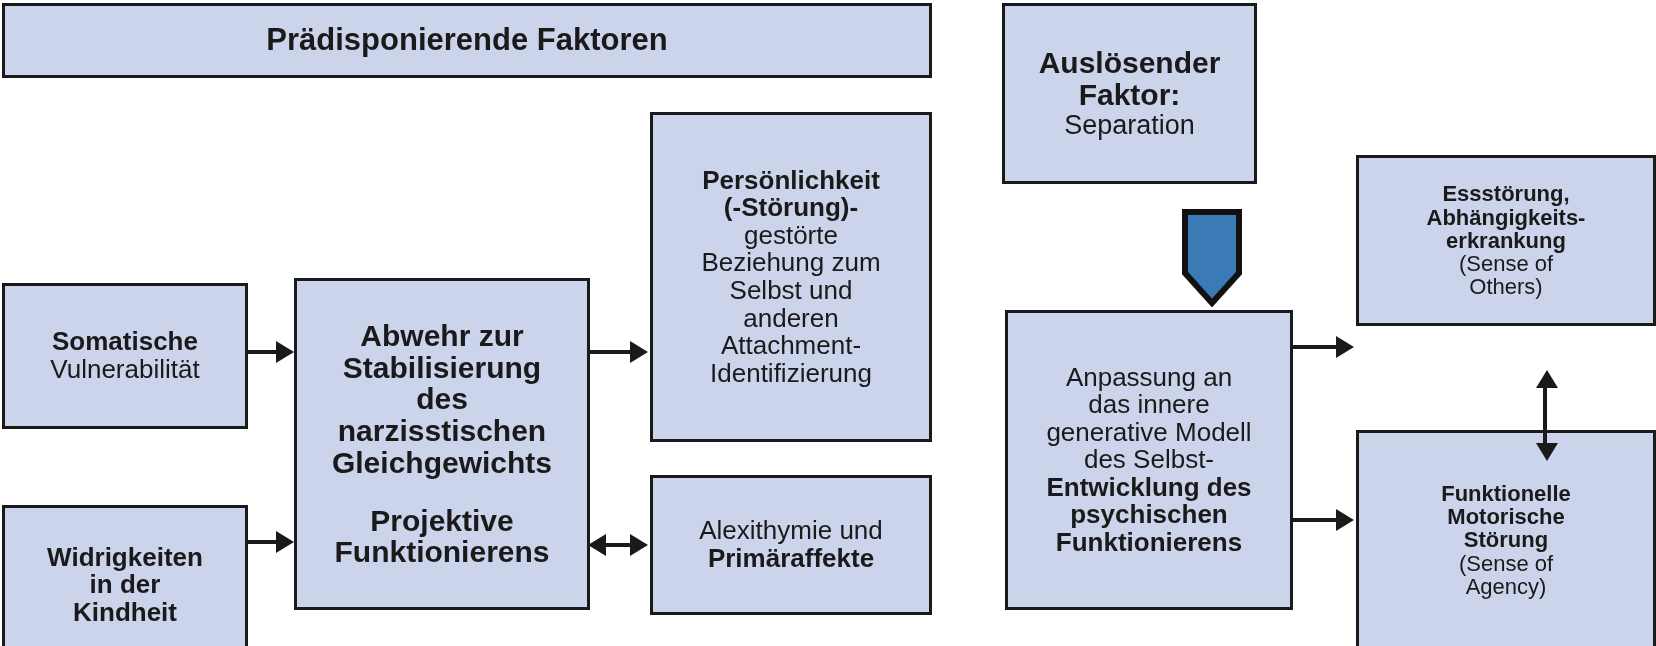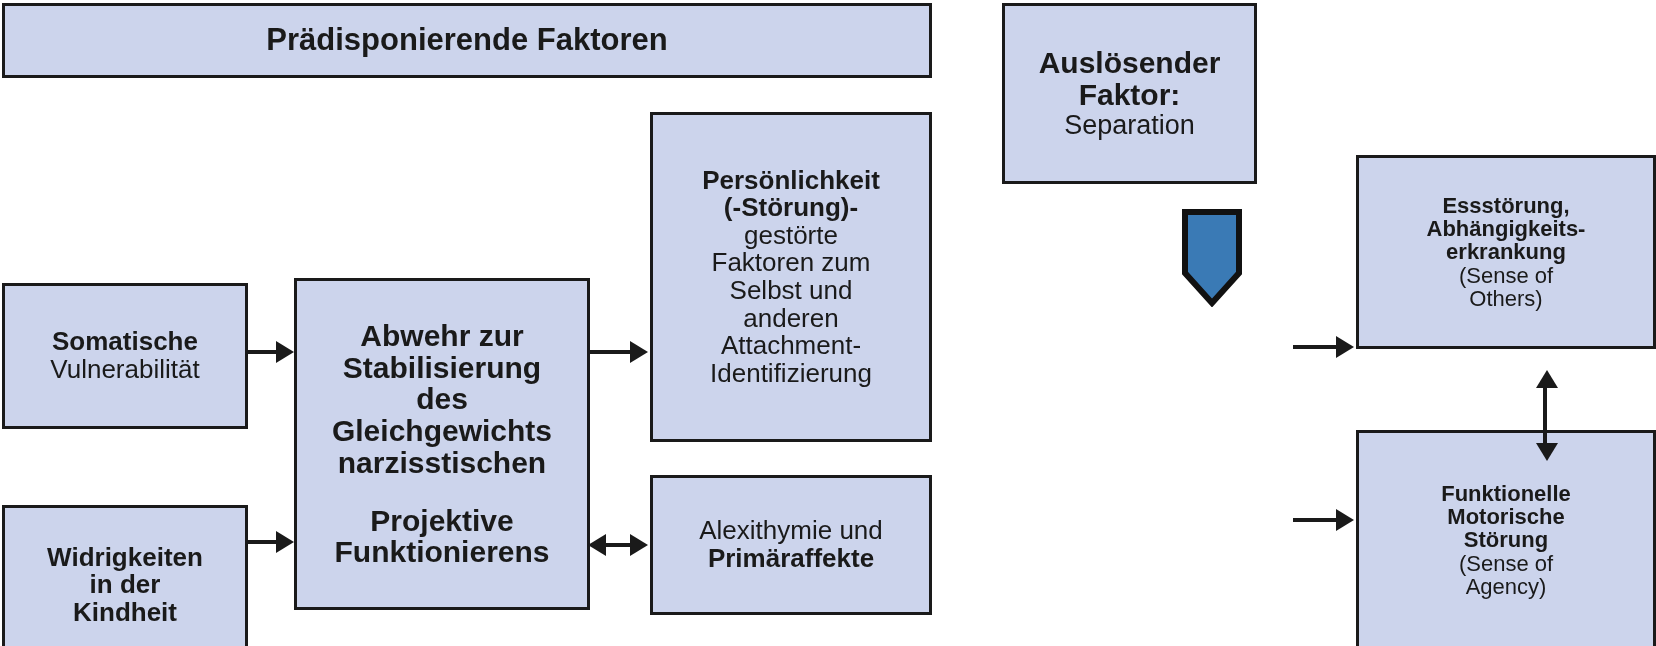--- a/index.html
+++ b/index.html
@@ -42,21 +42,21 @@
   #box-alexi{left:650px;top:475px;width:282px;height:140px;font-size:26px;}
 
   
   #box-trigger{left:1002px;top:3px;width:255px;height:181px;font-size:30px;}
   #box-trigger .sub{font-size:27px;}
 
   
   #box-adaptation{left:1005px;top:310px;width:288px;height:300px;font-size:26px;padding:4px;}
 
   
-  #box-eating{left:1356px;top:155px;width:300px;height:194px;font-size:22px;padding:4px;}
+  #box-eating{left:1356px;top:155px;width:300px;height:171px;font-size:22px;padding:4px;}
   #box-motor{left:1356px;top:430px;width:300px;height:220px;font-size:22px;padding:4px;}
 
   
   .conn{position:absolute;}
   .hline{position:absolute;height:4px;background:#1a1a1a;}
   .vline{position:absolute;width:4px;background:#1a1a1a;}
   .ahead-r{position:absolute;width:0;height:0;
     border-top:11px solid transparent;border-bottom:11px solid transparent;
     border-left:18px solid #1a1a1a;}
   .ahead-l{position:absolute;width:0;height:0;
@@ -89,32 +89,32 @@
   <div class="box" id="box-adversity">
     <span class="ln b">Widrigkeiten</span>
     <span class="ln b">in der</span>
     <span class="ln b">Kindheit</span>
   </div>
 
   <div class="box" id="box-defense">
     <span class="ln b">Abwehr zur</span>
     <span class="ln b">Stabilisierung</span>
     <span class="ln b">des</span>
+    <span class="ln b">narzisstischen</span>
     <span class="ln b">Gleichgewichts</span>
-    <span class="ln b">narzisstischen</span>
     <span class="gap"></span>
     <span class="ln b">Projektive</span>
     <span class="ln b">Funktionierens</span>
   </div>
 
   <div class="box" id="box-personality">
     <span class="ln b">Persönlichkeit</span>
     <span class="ln b">(-Störung)-</span>
     <span class="ln r">gestörte</span>
-    <span class="ln r">Faktoren zum</span>
+    <span class="ln r">Beziehung zum</span>
     <span class="ln r">Selbst und</span>
     <span class="ln r">anderen</span>
     <span class="ln r">Attachment-</span>
     <span class="ln r">Identifizierung</span>
   </div>
 
   <div class="box" id="box-alexi">
     <span class="ln r">Alexithymie und</span>
     <span class="ln b">Primäraffekte</span>
   </div>
@@ -124,20 +124,29 @@
     <span class="ln b">Faktor:</span>
     <span class="ln r sub">Separation</span>
   </div>
 
   <div id="blue-arrow">
     <svg width="62" height="98" viewBox="0 0 62 98" xmlns="http://www.w3.org/2000/svg">
       <polygon points="4,3 58,3 58,64 31,94 4,64" fill="#3a7ab5" stroke="#111111" stroke-width="6" stroke-linejoin="miter"></polygon>
     </svg>
   </div>
 
+  <div class="box" id="box-adaptation">
+    <span class="ln r">Anpassung an</span>
+    <span class="ln r">das innere</span>
+    <span class="ln r">generative Modell</span>
+    <span class="ln r">des Selbst-</span>
+    <span class="ln b">Entwicklung des</span>
+    <span class="ln b">psychischen</span>
+    <span class="ln b">Funktionierens</span>
+  </div>
 
   <div class="box" id="box-eating">
     <span class="ln b">Essstörung,</span>
     <span class="ln b">Abhängigkeits-</span>
     <span class="ln b">erkrankung</span>
     <span class="ln r">(Sense of</span>
     <span class="ln r">Others)</span>
   </div>
 
   <div class="box" id="box-motor">

